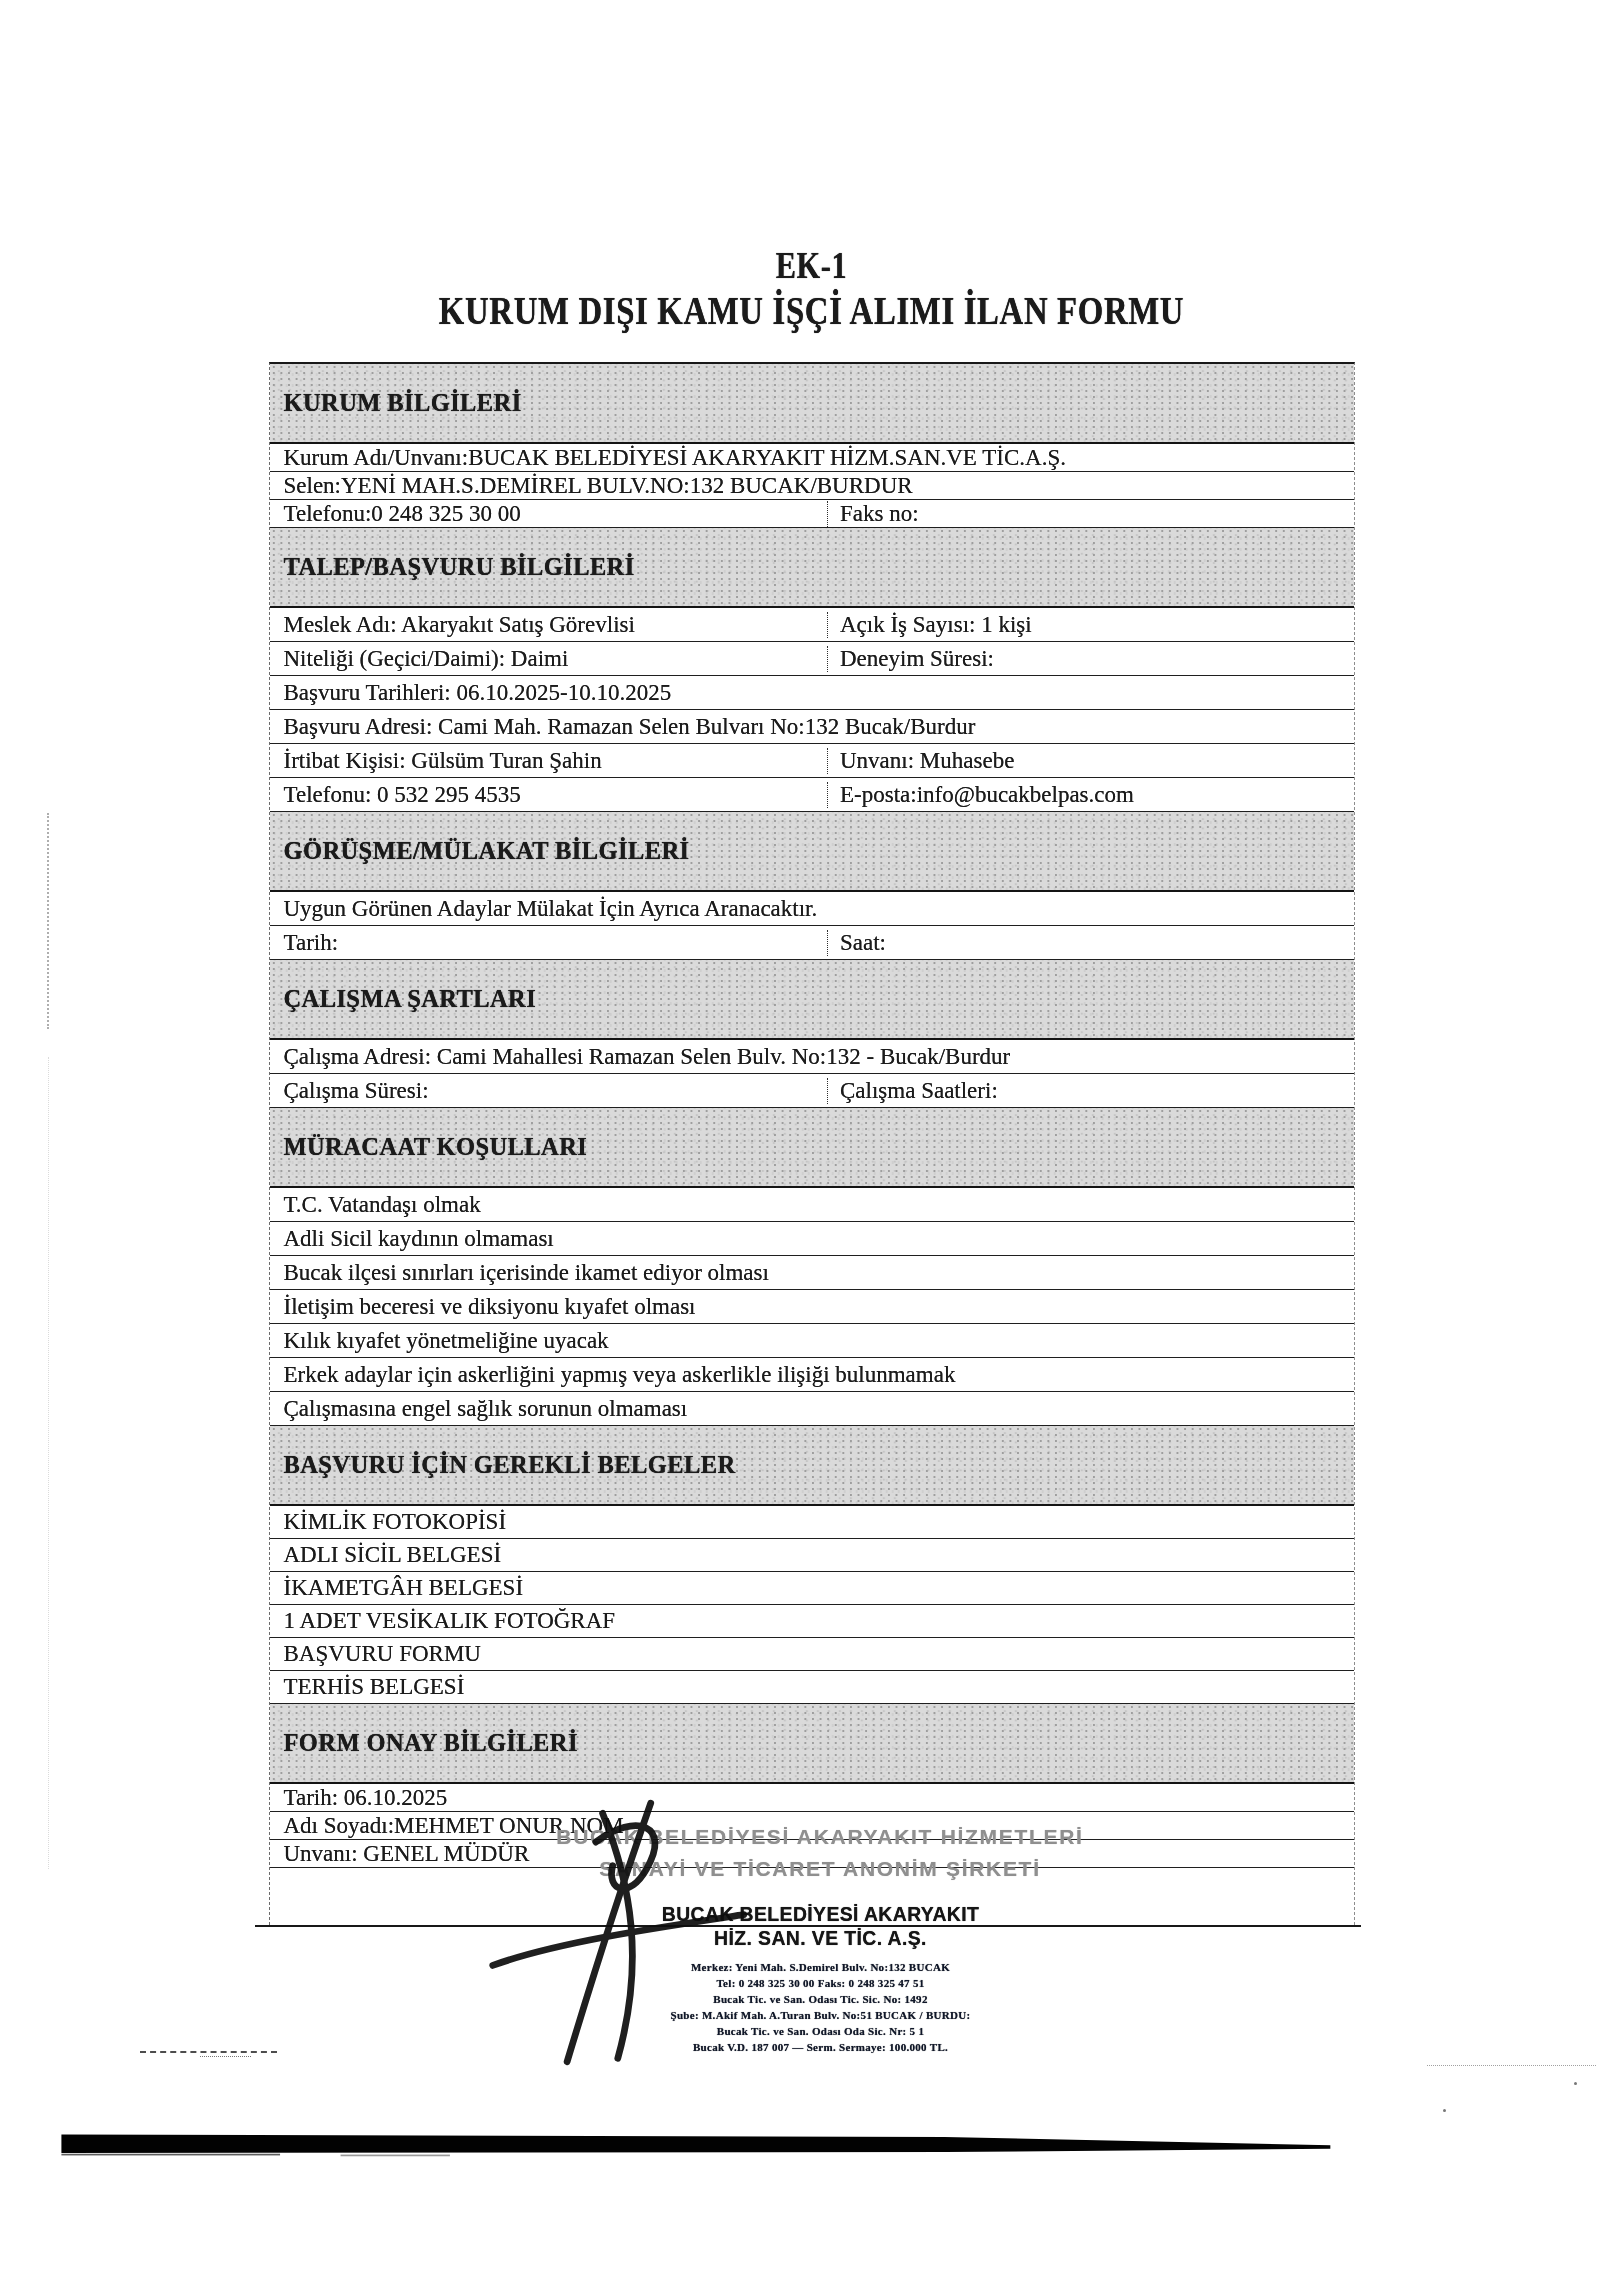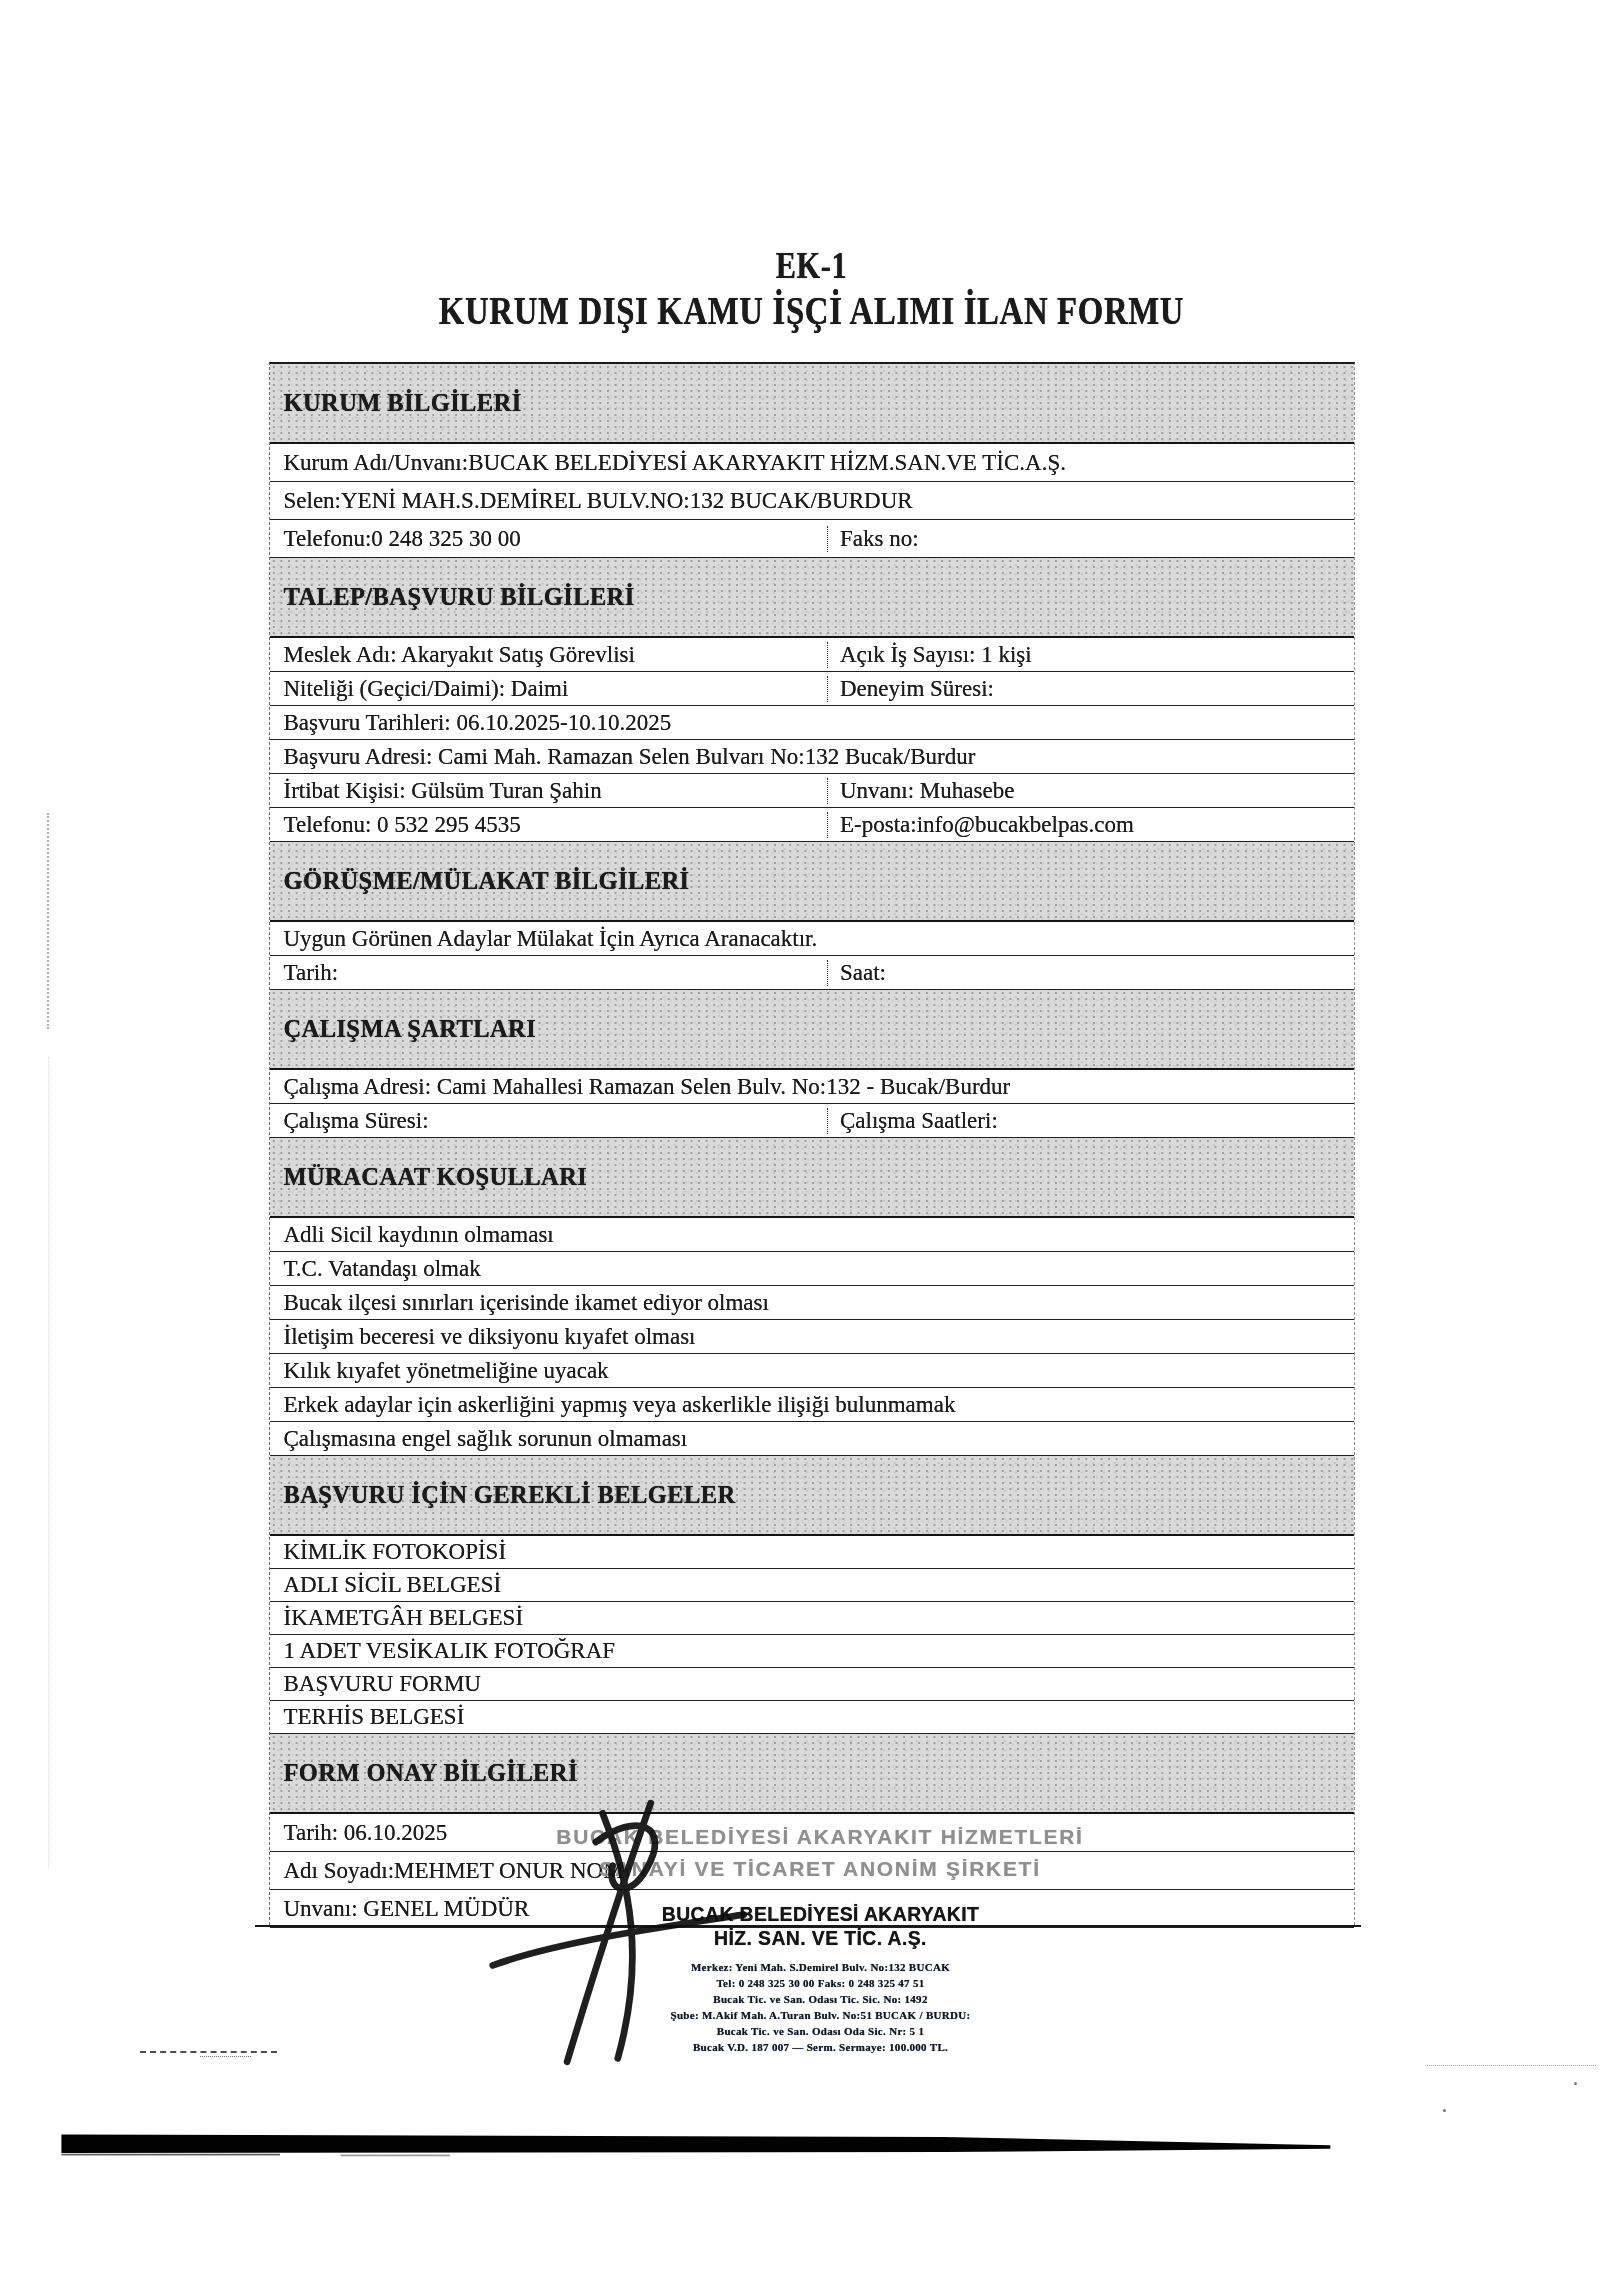--- a/index.html
+++ b/index.html
@@ -37,21 +37,21 @@
     background-position:0 0,3.4px 2.5px,1.7px 5px;
   }
   .sec-head span{
     font-weight:bold;font-size:24.5px;letter-spacing:0.4px;
     text-shadow:0 0 0.8px #000;
   }
   .row{
     height:34px;display:flex;align-items:center;
     border-bottom:1.7px solid #1f1f1f;box-sizing:border-box;
   }
-  .row.h45{height:38px;}
+  .row.h45{height:28px;}
   .row.h39{height:33px;}
   .cell{
     flex:1 1 auto;padding-left:13.5px;font-size:23px;
     text-shadow:0 0 0.6px rgba(25,25,25,.85);
     white-space:nowrap;overflow:hidden;
   }
   .row.two .cell.left{flex:0 0 557px;box-sizing:border-box;}
   .row.two .cell.right{
     flex:1 1 auto;border-left:1.7px dotted #2e2e2e;padding-left:12px;box-sizing:border-box;
   }
@@ -177,24 +177,24 @@
     </div>
     <div class="row two">
       <div class="cell left">Çalışma Süresi:</div>
       <div class="cell right">Çalışma Saatleri:</div>
     </div>
 
     <div class="sec-head">
       <span>MÜRACAAT KOŞULLARI</span>
     </div>
     <div class="row">
+      <div class="cell">T.C. Vatandaşı olmak</div>
+    </div>
+    <div class="row">
       <div class="cell">Adli Sicil kaydının olmaması</div>
-    </div>
-    <div class="row">
-      <div class="cell">T.C. Vatandaşı olmak</div>
     </div>
     <div class="row">
       <div class="cell">Bucak ilçesi sınırları içerisinde ikamet ediyor olması</div>
     </div>
     <div class="row">
       <div class="cell">İletişim beceresi ve diksiyonu kıyafet olması</div>
     </div>
     <div class="row">
       <div class="cell">Kılık kıyafet yönetmeliğine uyacak</div>
     </div>

